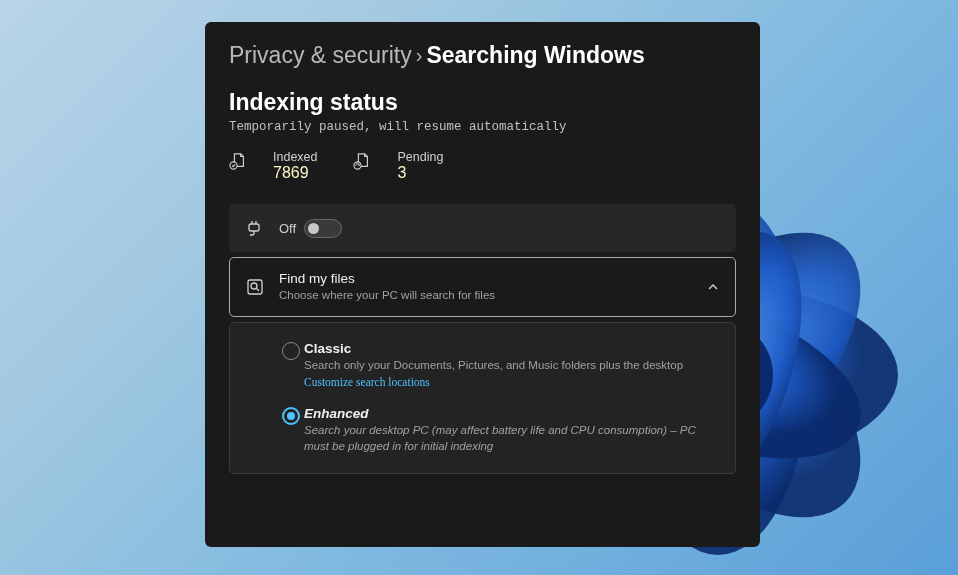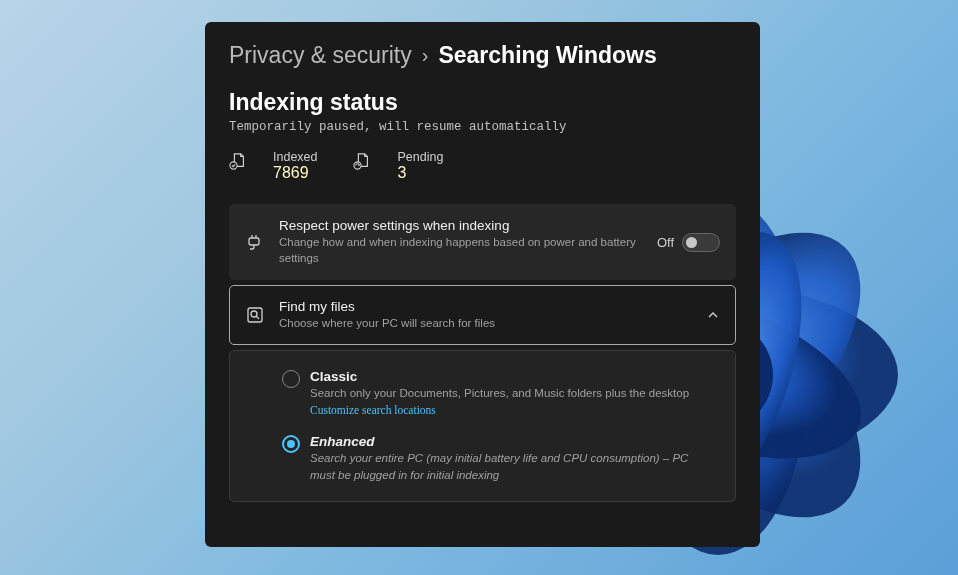--- a/index.html
+++ b/index.html
@@ -29,21 +29,21 @@
       width: 555px;
       height: 525px;
       background: #1a1a1a;
       color: #fff;
       padding: 20px 24px;
       border-radius: 6px;
     }
     .breadcrumb {
       display: flex;
       align-items: center;
-      gap: 10px;
+      gap: 4px;
       margin-bottom: 20px;
     }
     .breadcrumb-parent {
       font-size: 23px;
       font-weight: 500;
       color: #b8b8b8;
     }
     .breadcrumb-sep {
       font-size: 20px;
       color: #b8b8b8;
@@ -163,21 +163,21 @@
     }
     .radio-section {
       background: #232323;
       border: 1px solid #3a3a3a;
       border-radius: 5px;
       padding: 18px 20px 18px 52px;
     }
     .radio-option {
       display: flex;
       align-items: flex-start;
-      gap: 10px;
+      gap: 4px;
       margin-bottom: 18px;
     }
     .radio-option:last-child {
       margin-bottom: 0;
       font-style: italic;
     }
     .radio-circle {
       width: 18px;
       height: 18px;
       border: 1.5px solid #888;
@@ -281,24 +281,20 @@
     </div>
   </div>
 
   <div class="card">
     <svg class="card-icon" viewBox="0 0 20 20">
       <rect x="4" y="6" width="10" height="7" rx="2" fill="none" stroke="#d0d0d0" stroke-width="1.3"></rect>
       <line x1="7" y1="3" x2="7" y2="6" stroke="#d0d0d0" stroke-width="1.3"></line>
       <line x1="11" y1="3" x2="11" y2="6" stroke="#d0d0d0" stroke-width="1.3"></line>
       <path d="M9 13 L9 15 Q9 17 7 17 L5 17" fill="none" stroke="#d0d0d0" stroke-width="1.3"></path>
     </svg>
-    <div class="card-content">
-      <div class="card-title">Respect power settings when indexing</div>
-      <div class="card-desc">Change how and when indexing happens based on power and battery settings</div>
-    </div>
     <div class="toggle-group">
       <span class="toggle-label">Off</span>
       <div class="toggle">
         <div class="toggle-knob"></div>
       </div>
     </div>
   </div>
 
   <div class="card-highlight">
     <svg class="card-icon" viewBox="0 0 20 20">
@@ -321,18 +317,18 @@
       <div class="radio-content">
         <div class="radio-title">Classic</div>
         <div class="radio-desc">Search only your Documents, Pictures, and Music folders plus the desktop</div>
         <div class="radio-link">Customize search locations</div>
       </div>
     </div>
     <div class="radio-option">
       <div class="radio-circle selected"></div>
       <div class="radio-content">
         <div class="radio-title">Enhanced</div>
-        <div class="radio-desc">Search your entire PC (may initial battery life and CPU consumption) – PC must be plugged in for initial indexing</div>
+        <div class="radio-desc">Search your desktop PC (may affect battery life and CPU consumption) – PC must be plugged in for initial indexing</div>
       </div>
     </div>
   </div>
 
 </div>
 
 </body></html>

